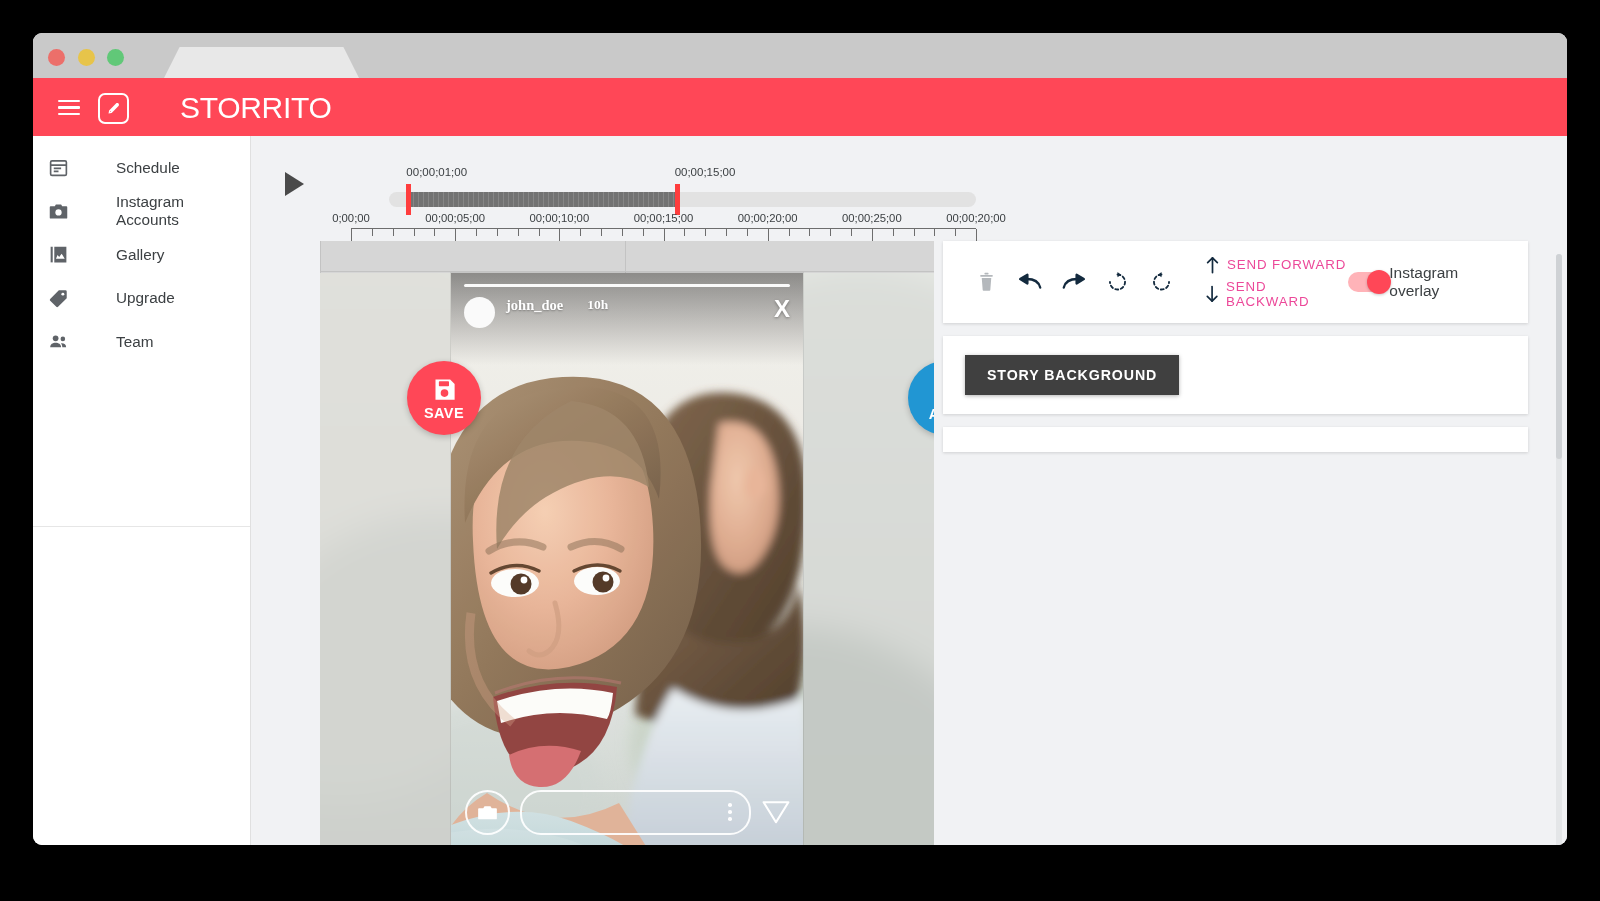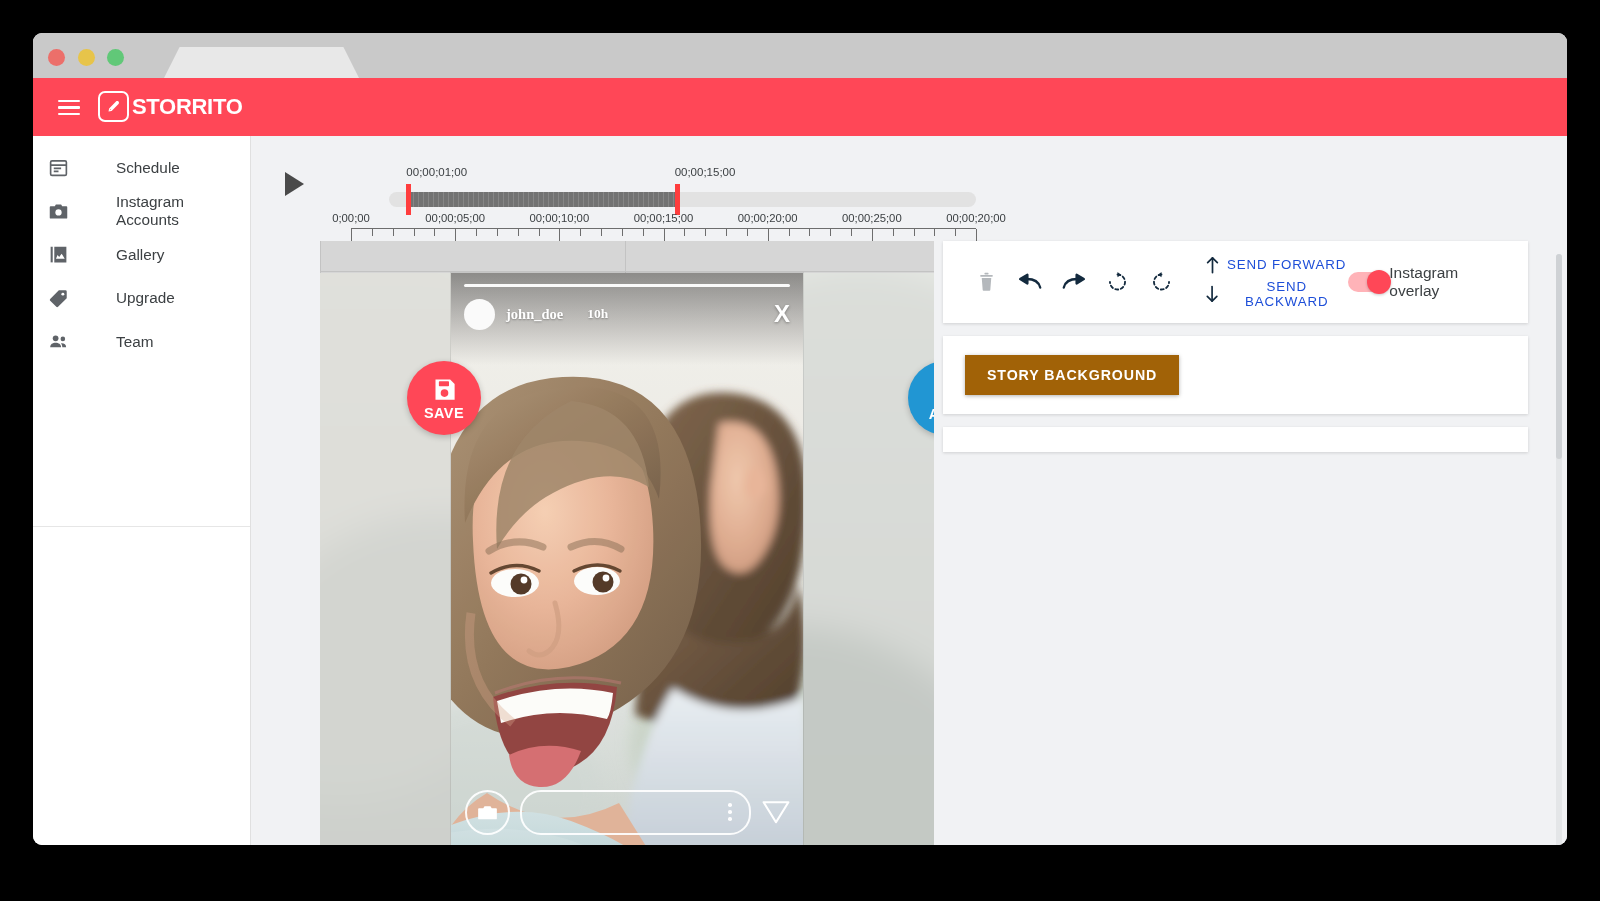--- a/index.html
+++ b/index.html
@@ -59,22 +59,23 @@
     position: absolute; left: 65px; top: 13px;
     display: flex; align-items: center; gap: 3px;
   }
   .brand-mark {
     width: 27px; height: 27px;
     border: 2.6px solid #fff; border-radius: 7px;
     display: flex; align-items: center; justify-content: center;
   }
   .brand-mark svg { display: block; }
   .brand-text {
-    color: #fff; font-size: 22px; font-weight: bold;
+    color: #fff; font-size: 30px; font-weight: normal;
     letter-spacing: -0.3px;
+    margin-left: 48px;
   }
 
   
   .sidebar {
     position: absolute; left: 0; top: 103px;
     width: 217px; height: 709px;
     background: #fff;
   }
   .nav-list { padding-top: 10px; }
   .nav-item {
@@ -216,21 +217,21 @@
   .ig-topfade {
     position: absolute; left: 0; top: 0; right: 0; height: 92px;
     background: linear-gradient(to bottom, rgba(20,20,20,.46), rgba(20,20,20,0));
   }
   .ig-progress {
     position: absolute; left: 13px; top: 11px; right: 13px;
     height: 2.6px; background: rgba(255,255,255,.95); border-radius: 2px;
   }
   .ig-userrow {
     position: absolute; left: 13px; top: 24px; right: 13px;
-    height: 34px; display: flex; align-items: center;
+    height: 34px; display: flex; 
   }
   .ig-avatar {
     width: 31px; height: 31px; border-radius: 50%;
     background: #fafafa; flex: 0 0 auto;
   }
   .ig-user {
     margin-left: 11px;
     color: #fff; font-size: 14.5px; font-weight: bold;
     font-family: "Liberation Serif", serif;
     text-shadow: 0 1px 2px rgba(0,0,0,.3);
@@ -316,22 +317,21 @@
   .layer-group {
     margin-left: 22px;
     display: flex; flex-direction: column; gap: 5px;
   }
   .layer-btn {
     display: flex; align-items: center; gap: 7px;
     cursor: pointer;
   }
   .layer-btn span {
     font-size: 13.3px; letter-spacing: .9px;
-    color: #1d4ed8;
-    text-align: center;
+    color: #ec4899;
   }
   .layer-btn svg { display: block; color: #132a3e; }
   .toggle-group {
     margin-left: auto;
     display: flex; align-items: center; 
   }
   .toggle {
     position: relative;
     width: 44px; height: 20px;
     border-radius: 10px;
@@ -341,21 +341,21 @@
   .toggle-knob {
     position: absolute; right: -2px; top: -2px;
     width: 24px; height: 24px; border-radius: 50%;
     background: #ff4757;
     box-shadow: 0 1px 3px rgba(0,0,0,.22);
   }
   .toggle-label { font-size: 15.5px; color: #3c4043; }
 
   .card-bg { height: 78px; display: flex; align-items: center; padding: 0 22px; }
   .bg-btn {
-    background: #a16207; color: #fff;
+    background: #404040; color: #fff;
     font-size: 14.2px; font-weight: bold; letter-spacing: .9px;
     padding: 12px 22px;
     border: none; cursor: pointer;
     box-shadow: 0 1px 4px rgba(0,0,0,.3);
   }
   .card-empty { height: 25px; }
 
   
   .scroll-track {
     position: absolute; right: 5px; top: 118px;

